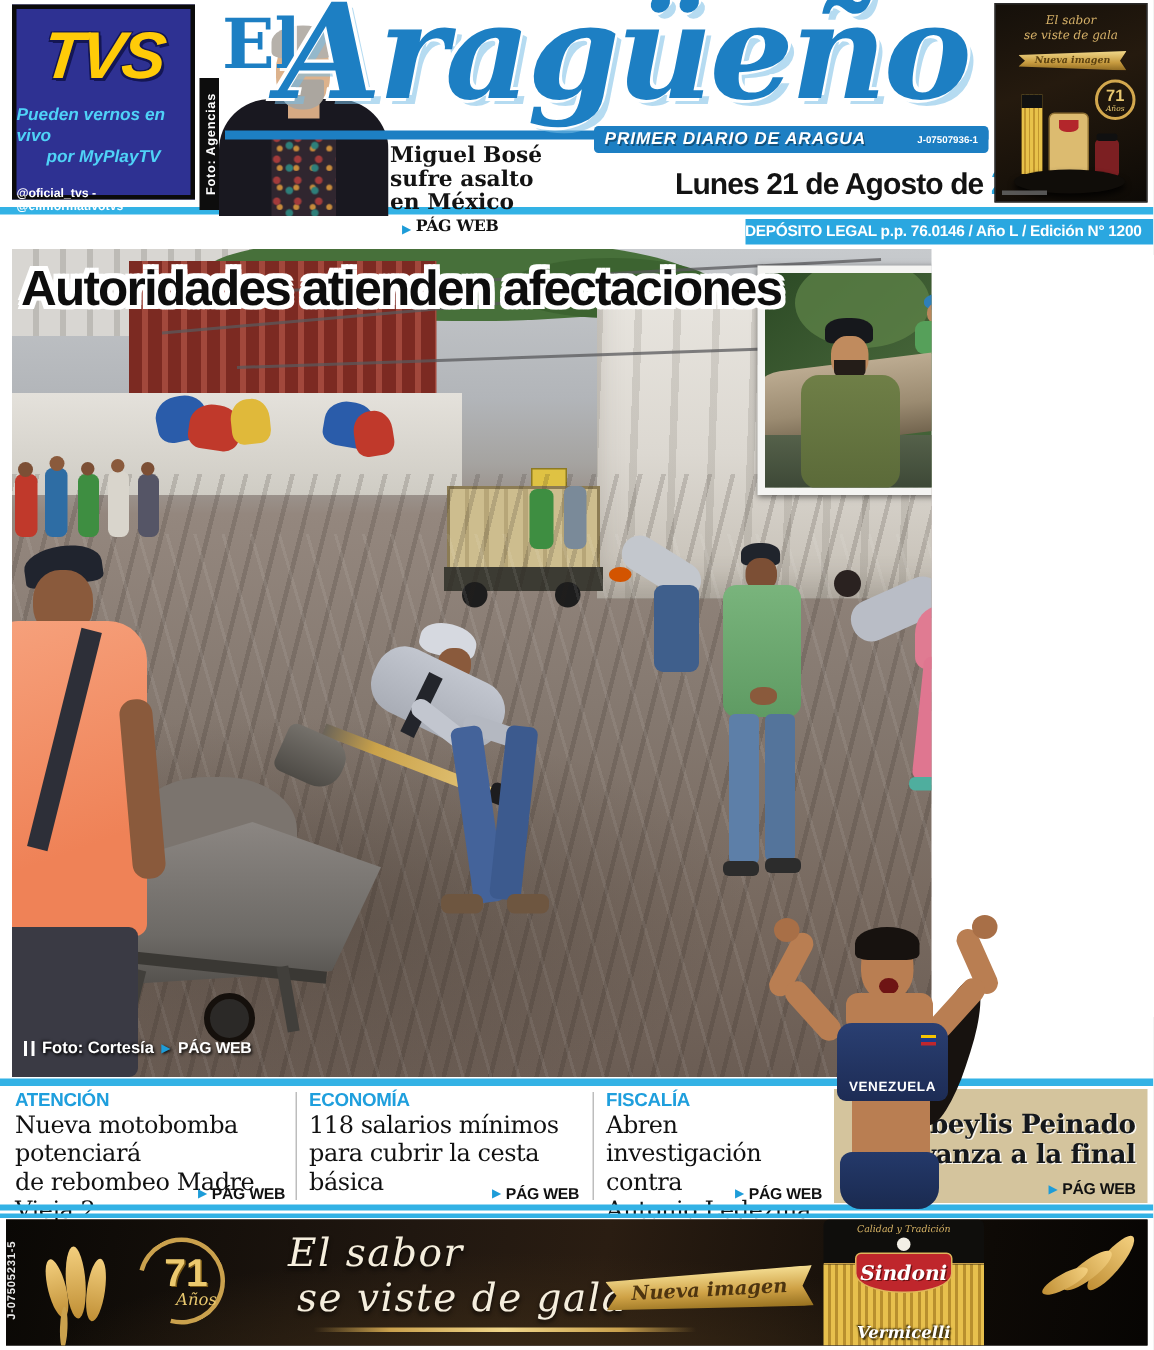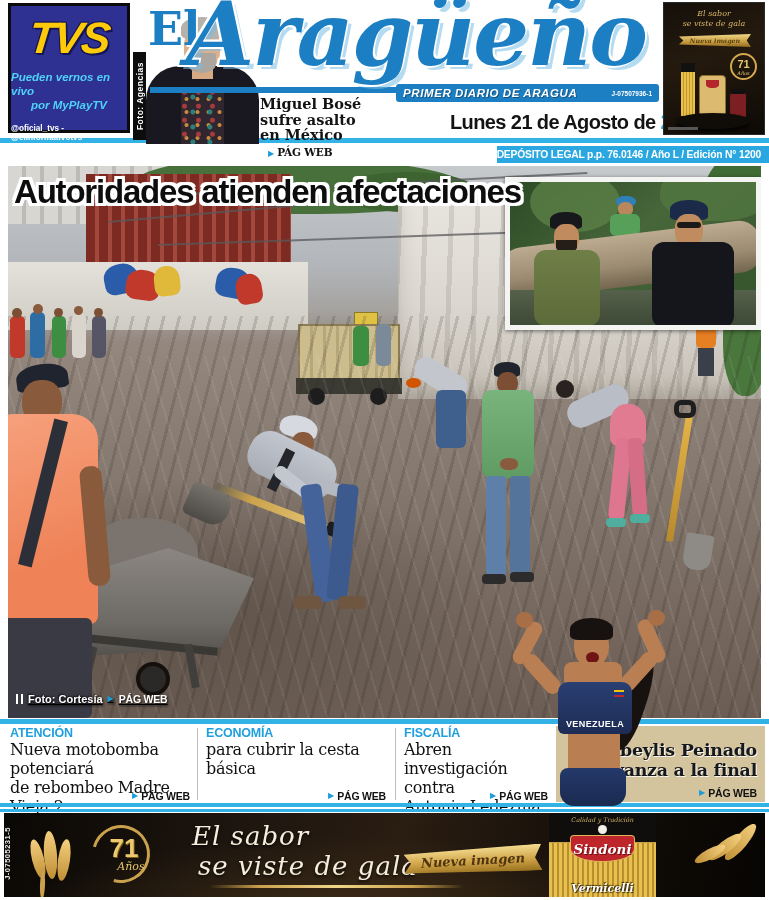--- a/index.html
+++ b/index.html
@@ -123,21 +123,21 @@
   #rule-top { top:138px; height:5px; }
   #rule-photo-bottom { top:719px; height:5px; }
   #rule-strip-a { top:803px; height:4px; }
   #rule-strip-b { top:809px; height:3px; }
 
   #legal-bar { left:497px; top:146px; width:272px; height:17px; background:#2aa7e0;
     display:flex; align-items:center; justify-content:flex-end; padding-right:8px; }
   #legal-bar span { color:#fff; font-weight:bold; font-size:10.3px; letter-spacing:-0.2px; white-space:nowrap; }
 
   
-  #main-photo { left:8px; top:166px; width:753px; height:552px; overflow:hidden;
+  #main-photo { left:8px; top:166px; width:613px; height:552px; overflow:hidden;
     background:linear-gradient(180deg,#c7cacd 0%,#b2b5b9 18%,#a5a3a0 26%,#94877e 32%,#857970 55%,#77695f 80%,#6b5d54 100%); }
 
   .roof { left:0; top:0; width:235px; height:58px;
     background:repeating-linear-gradient(90deg,#d8d6d2 0 14px,#bdbbb6 14px 18px);
     clip-path:polygon(0 0, 100% 0, 78% 100%, 0 100%); }
   .red-fence { left:78px; top:8px; width:205px; height:92px;
     background:repeating-linear-gradient(90deg,#7c2a22 0 9px,#a2483c 9px 13px); }
   .trees-mid { left:130px; top:-8px; width:330px; height:56px; background:#47703a; border-radius:40% 55% 45% 50%; }
   .trees-mid2 { left:330px; top:6px; width:140px; height:40px; background:#3c6330; border-radius:50%; }
   .white-wall-left { left:0; top:96px; width:300px; height:68px;
@@ -184,21 +184,21 @@
   #inset-photo { left:497px; top:11px; width:256px; height:153px; z-index:11;
     border:5px solid #f4f4f2; box-shadow:0 1px 4px rgba(0,0,0,.5); overflow:hidden;
     background:linear-gradient(140deg,#2c4a25 0%,#47663a 45%,#33512b 100%); }
   .inset-foliage1 { left:20px; top:-10px; width:90px; height:60px; background:#5b7f46; border-radius:50%; opacity:.8; }
   .inset-foliage2 { left:150px; top:-16px; width:110px; height:55px; background:#51753f; border-radius:45%; opacity:.85; }
   .inset-log { left:-10px; top:52px; width:262px; height:52px; transform:rotate(-7deg);
     background:linear-gradient(180deg,#bcab91,#9b8b71 60%,#73654f); border-radius:22px; }
   .inset-ground { left:0; top:108px; width:246px; height:40px; background:linear-gradient(180deg,#55614a,#3a4534); }
 
   
-  #photo-credit { left:8px; bottom:13px; z-index:12; display:flex; align-items:center; gap:5px;text-decoration:underline; }
+  #photo-credit { left:8px; bottom:13px; z-index:12; display:flex; align-items:center; gap:5px; }
   .cam-icon { display:inline-block; width:7px; height:10px; border-left:2px solid #fff; border-right:2px solid #fff; }
   #photo-credit .t { color:#fff; font-weight:bold; font-size:11px;
     text-shadow:1px 1px 2px rgba(0,0,0,.9), -1px -1px 2px rgba(0,0,0,.7); }
   #photo-credit .pag-arrow { text-shadow:1px 1px 2px rgba(0,0,0,.9); }
   #photo-credit .pag-label { color:#fff; text-shadow:1px 1px 2px rgba(0,0,0,.9); }
 
   
   .strip-col { top:726px; height:77px; }
   .kicker { color:#1f9fdd; font-weight:bold; font-size:12.5px; line-height:14px; letter-spacing:-0.2px; }
   .strip-body { font-family:"DejaVu Serif", serif; font-size:16px; line-height:19px; color:#111; letter-spacing:-0.3px; }
@@ -482,20 +482,21 @@
     <div class="strip-body">de rebombeo Madre Vieja 2</div>
     <div class="strip-pag">
       <span class="pag-arrow">▶</span>
       <span class="pag-label">PÁG WEB</span>
     </div>
   </div>
   <div class="abs strip-divider" style="left:197px;"></div>
 
   <div class="abs strip-col" style="left:206px;width:182px;">
     <div class="kicker">ECONOMÍA</div>
+    <div class="strip-body">118 salarios mínimos</div>
     <div class="strip-body">para cubrir la cesta básica</div>
     <div class="strip-pag">
       <span class="pag-arrow">▶</span>
       <span class="pag-label">PÁG WEB</span>
     </div>
   </div>
   <div class="abs strip-divider" style="left:395px;"></div>
 
   <div class="abs strip-col" style="left:404px;width:146px;">
     <div class="kicker">FISCALÍA</div>

